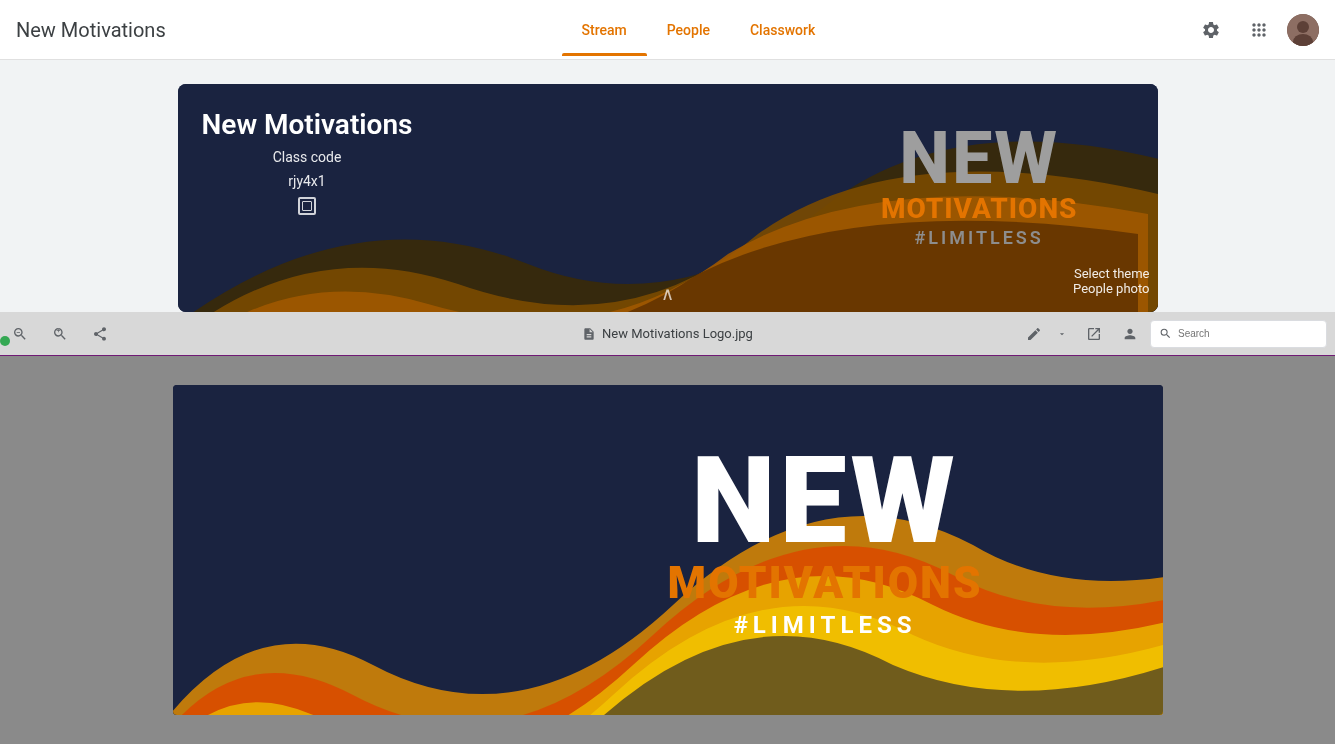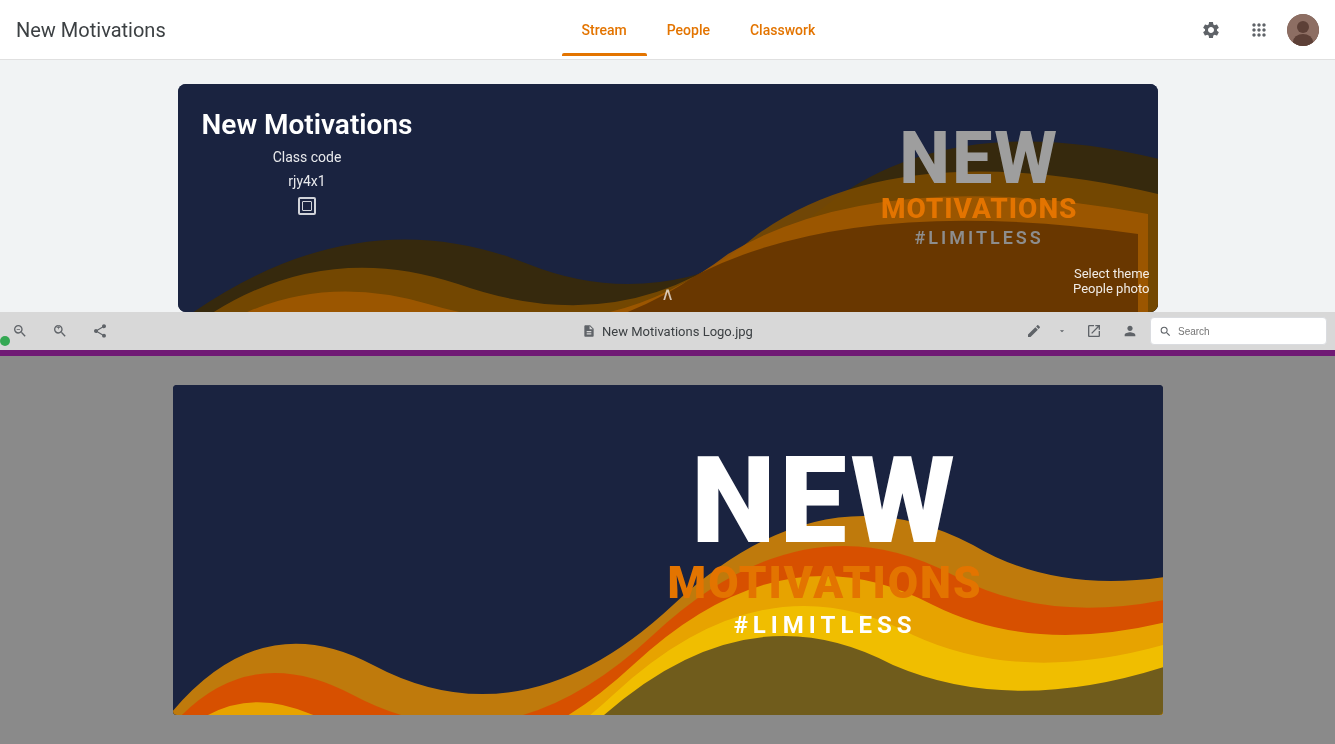--- a/index.html
+++ b/index.html
@@ -202,21 +202,21 @@
     }
 
     
     .preview-bar {
       background: #d8d8d8;
       height: 44px;
       display: flex;
       align-items: center;
       justify-content: center;
       position: relative;
-      border-bottom: 6px solid #701a75;
+      border-bottom: 1px solid #701a75;
     }
     .preview-bar-filename {
       display: flex;
       align-items: center;
       gap: 6px;
       font-size: 13px;
       color: #3c4043;
     }
     .preview-bar-controls-left {
       position: absolute;

